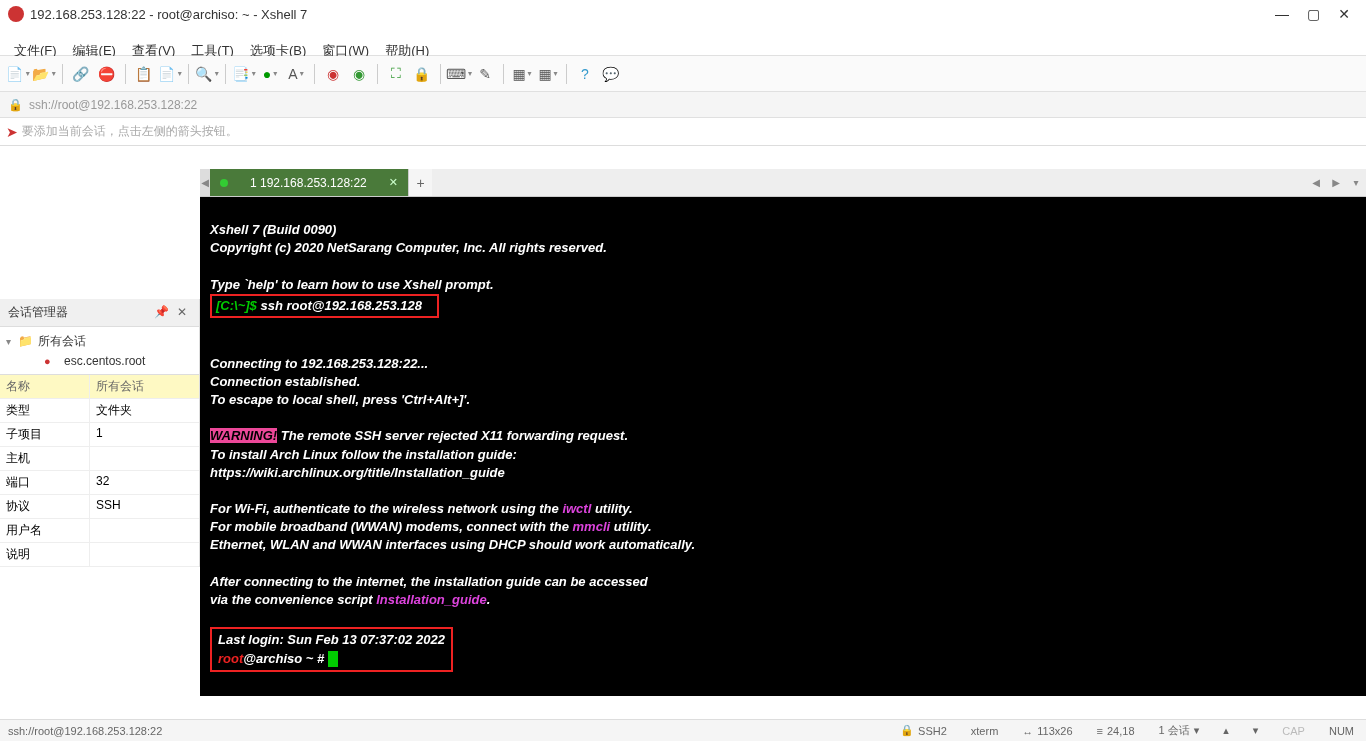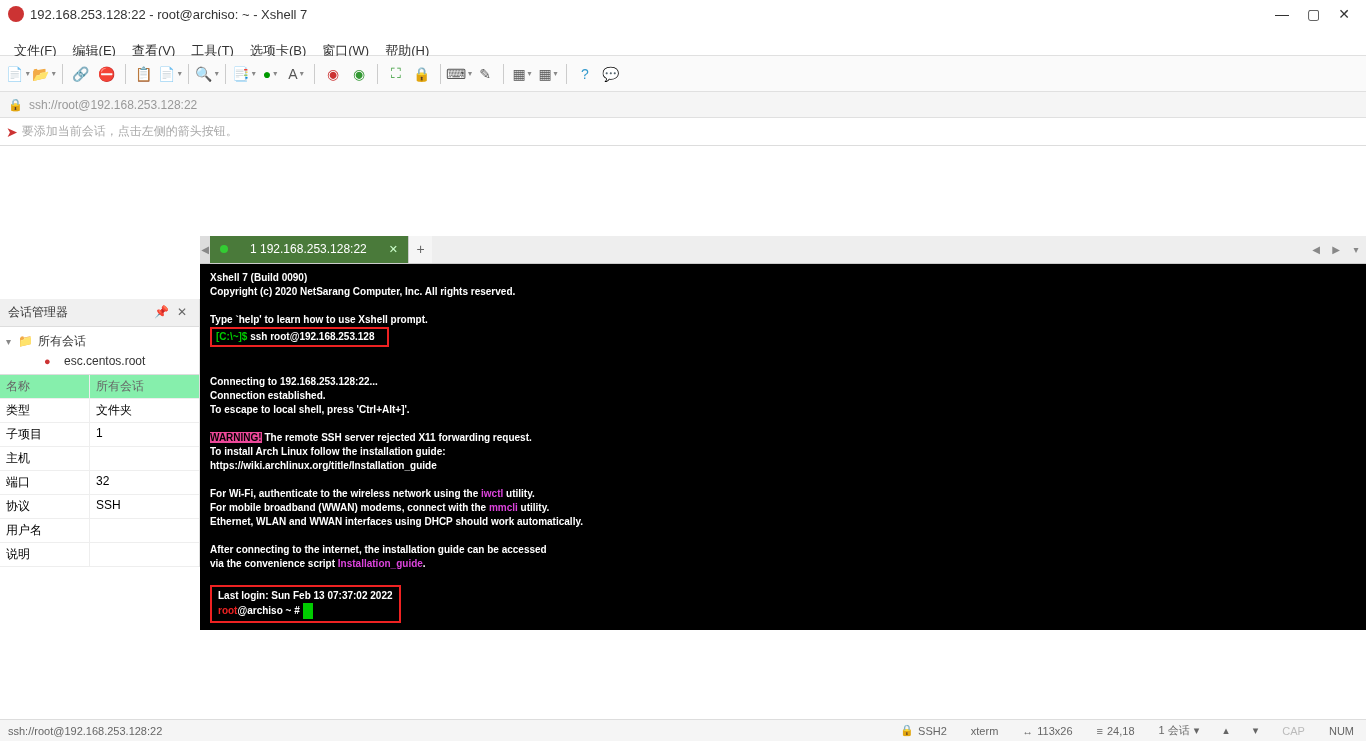--- a/index.html
+++ b/index.html
@@ -28,34 +28,34 @@
 .panel-header .pin, .panel-header .close { cursor: pointer; padding: 0 4px; color: #666; }
 .panel-body { flex: 1; overflow: auto; padding: 4px 0; }
 .tree-row { display: flex; align-items: center; padding: 2px 6px; font-size: 12px; color: #333; cursor: pointer; }
 .tree-row .toggle { width: 12px; font-size: 10px; color: #888; }
 .tree-row .icon { width: 16px; margin-right: 4px; }
 .tree-row.child { padding-left: 44px; }
 .folder-icon::before { content: "📁"; font-size: 12px; }
 .sess-icon::before { content: "●"; color: #c33; font-size: 11px; }
 .props-table { border-top: 1px solid #ddd; font-size: 12px; }
 .props-header, .props-row { display: flex; border-bottom: 1px solid #eee; }
-.props-header { background: #86efac; color: #666; }
+.props-header { background: #fef9c3; color: #666; }
 .props-cell { padding: 3px 6px; }
 .props-cell.k { width: 90px; border-right: 1px solid #eee; }
 .props-cell.v { flex: 1; }
 .content-area { flex: 1; display: flex; flex-direction: column; background: #000; }
 .tab-bar { height: 28px; display: flex; align-items: stretch; background: #eee; border-bottom: 1px solid #ccc; }
 .tab-bar .nav-left { width: 10px; background: #ddd; display: flex; align-items: center; justify-content: center; cursor: pointer; color: #888; font-size: 10px; }
 .tab { display: flex; align-items: center; padding: 0 10px; background: #4a7a3a; color: #fff; font-size: 12px; gap: 22px; }
 .tab .dot { width: 8px; height: 8px; background: #3c3; border-radius: 50%; }
 .tab .tclose { cursor: pointer; font-size: 11px; color: #cfc; }
 .tab-add { width: 24px; display: flex; align-items: center; justify-content: center; background: #f5f5f5; cursor: pointer; font-size: 14px; color: #666; border-left: 1px solid #ccc; }
 .tab-bar .nav-right { margin-left: auto; display: flex; }
 .tab-bar .nav-right span { width: 20px; display: flex; align-items: center; justify-content: center; cursor: pointer; color: #888; font-size: 10px; }
-.terminal { flex: 1; background: #000; color: #fff; font-family: "Consolas", "Courier New", monospace; font-size: 10px; line-height: 1.4; padding: 7px 10px; white-space: pre; overflow: auto; font-weight: bold; }
+.terminal { flex: 1; background: #000; color: #fff; font-family: "Consolas", "Courier New", monospace; font-size: 13px; line-height: 1.4; padding: 24px 10px; white-space: pre; overflow: auto; font-weight: bold; font-style: italic; }
 .t-line { display: block; }
 .t-red-box { border: 2px solid #e22; display: inline-block; padding: 1px 4px; }
 .t-prompt { color: #0c0; }
 .t-white { color: #fff; }
 .t-inv { background: #ec4899; color: #000; }
 .t-magenta { color: #d4d; }
 .t-red { color: #e22; }
 .t-cursor { background: #0c0; display: inline-block; width: 10px; height: 16px; vertical-align: middle; }
 .status-bar { height: 22px; display: flex; align-items: center; padding: 0 8px; background: #f5f5f5; border-top: 1px solid #ddd; font-size: 11px; color: #666; gap: 16px; }
 .status-bar .left { flex: 1; }

